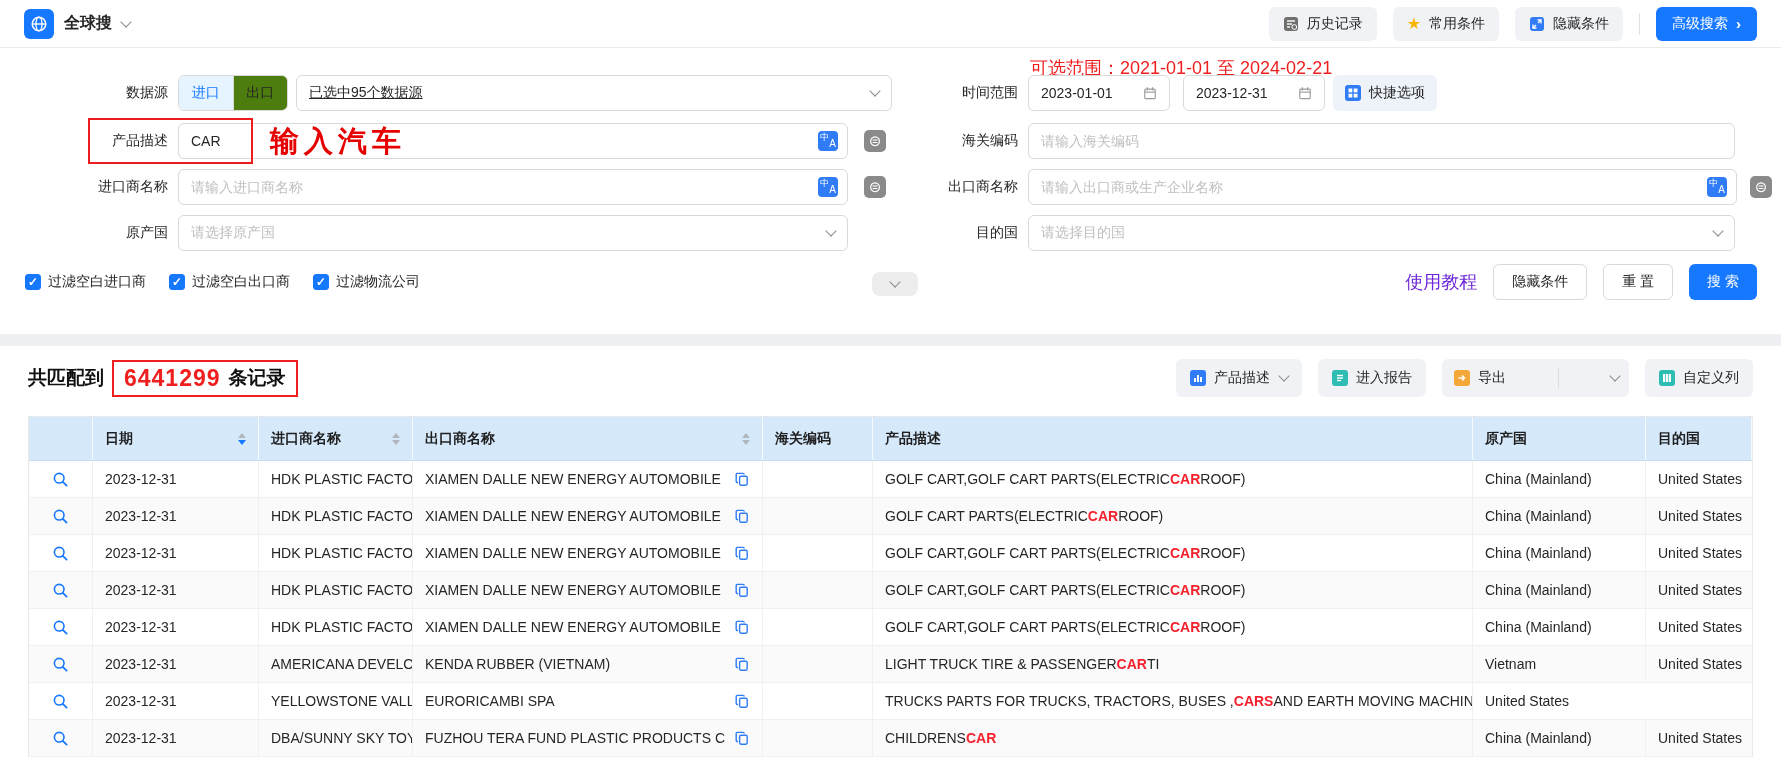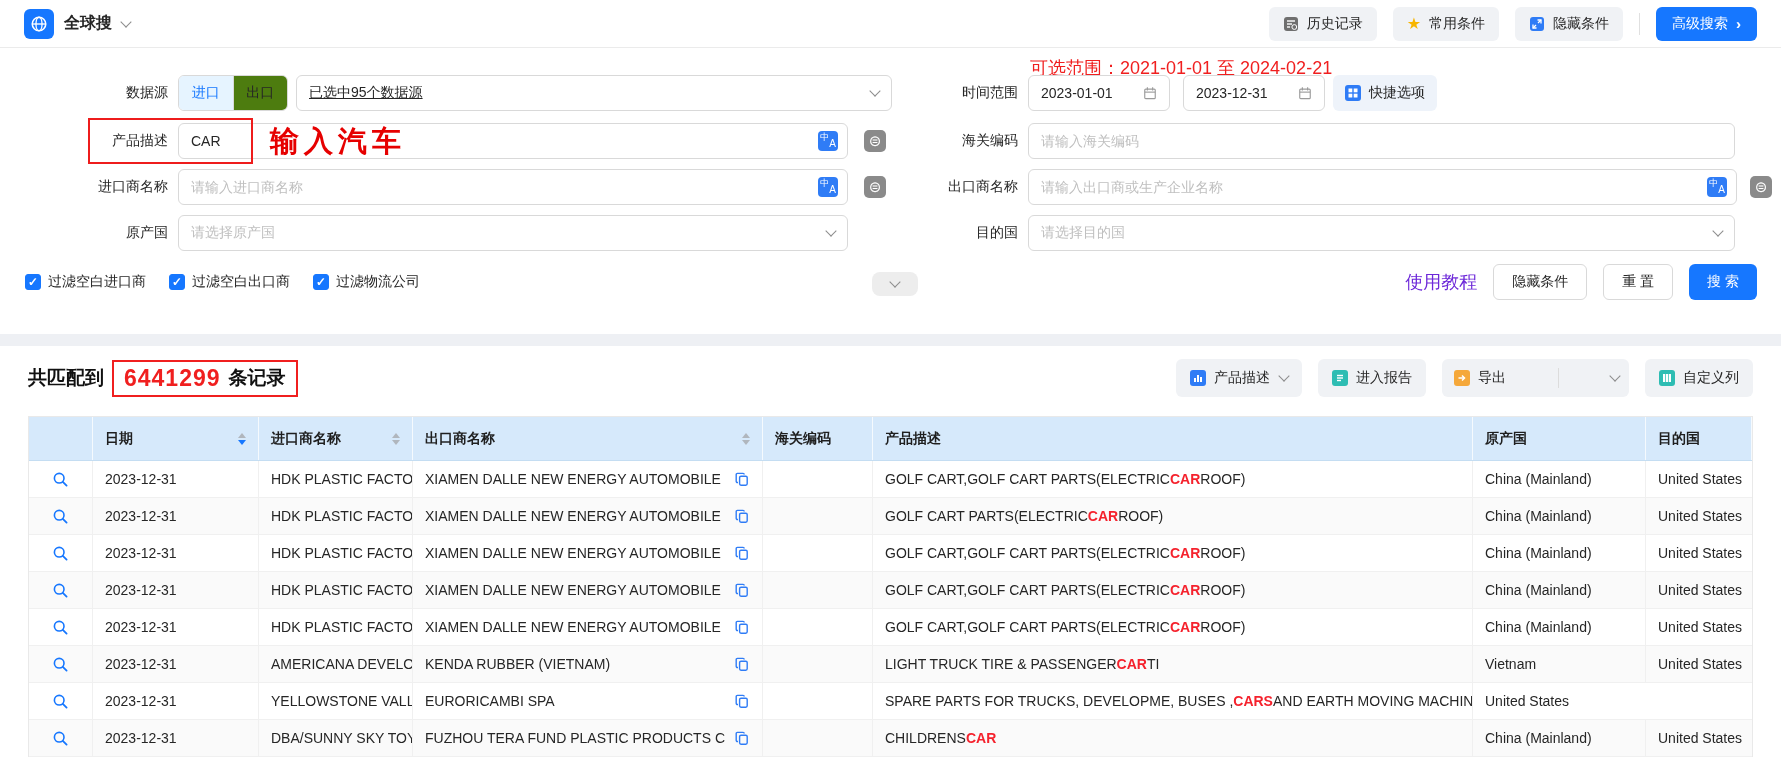--- a/index.html
+++ b/index.html
@@ -635,21 +635,21 @@
             <span>EURORICAMBI SPA</span>
             <span class="copy">
               <svg width="15" height="15" viewBox="0 0 15 15">
                 <rect x="4.6" y="4.2" width="7.6" height="9" rx="1.4" fill="none" stroke="#2f7cf6" stroke-width="1.4"></rect>
                 <path d="M3 10.5 L2.4 10.5 A1.2 1.2 0 0 1 1.2 9.3 L1.2 2.6 A1.2 1.2 0 0 1 2.4 1.4 L8 1.4 A1.2 1.2 0 0 1 9.2 2.6" fill="none" stroke="#2f7cf6" stroke-width="1.4"></path>
               </svg>
             </span>
           </span>
           <span class="cell c4"></span>
           <span class="cell c5">
-            <span>SPARE PARTS FOR TRUCKS, DEVELOPME, BUSES , </span>
+            <span>TRUCKS PARTS FOR TRUCKS, TRACTORS, BUSES , </span>
             <span class="hl">CARS</span>
             <span> AND EARTH MOVING MACHIN</span>
           </span>
           <span class="cell c7">United States</span>
         </div>
         <div class="trow alt">
           <span class="cell c0">
             <span class="mag">
               <svg width="17" height="17" viewBox="0 0 17 17">
                 <circle cx="7.2" cy="7.2" r="4.8" fill="none" stroke="#1677ff" stroke-width="1.6"></circle>

